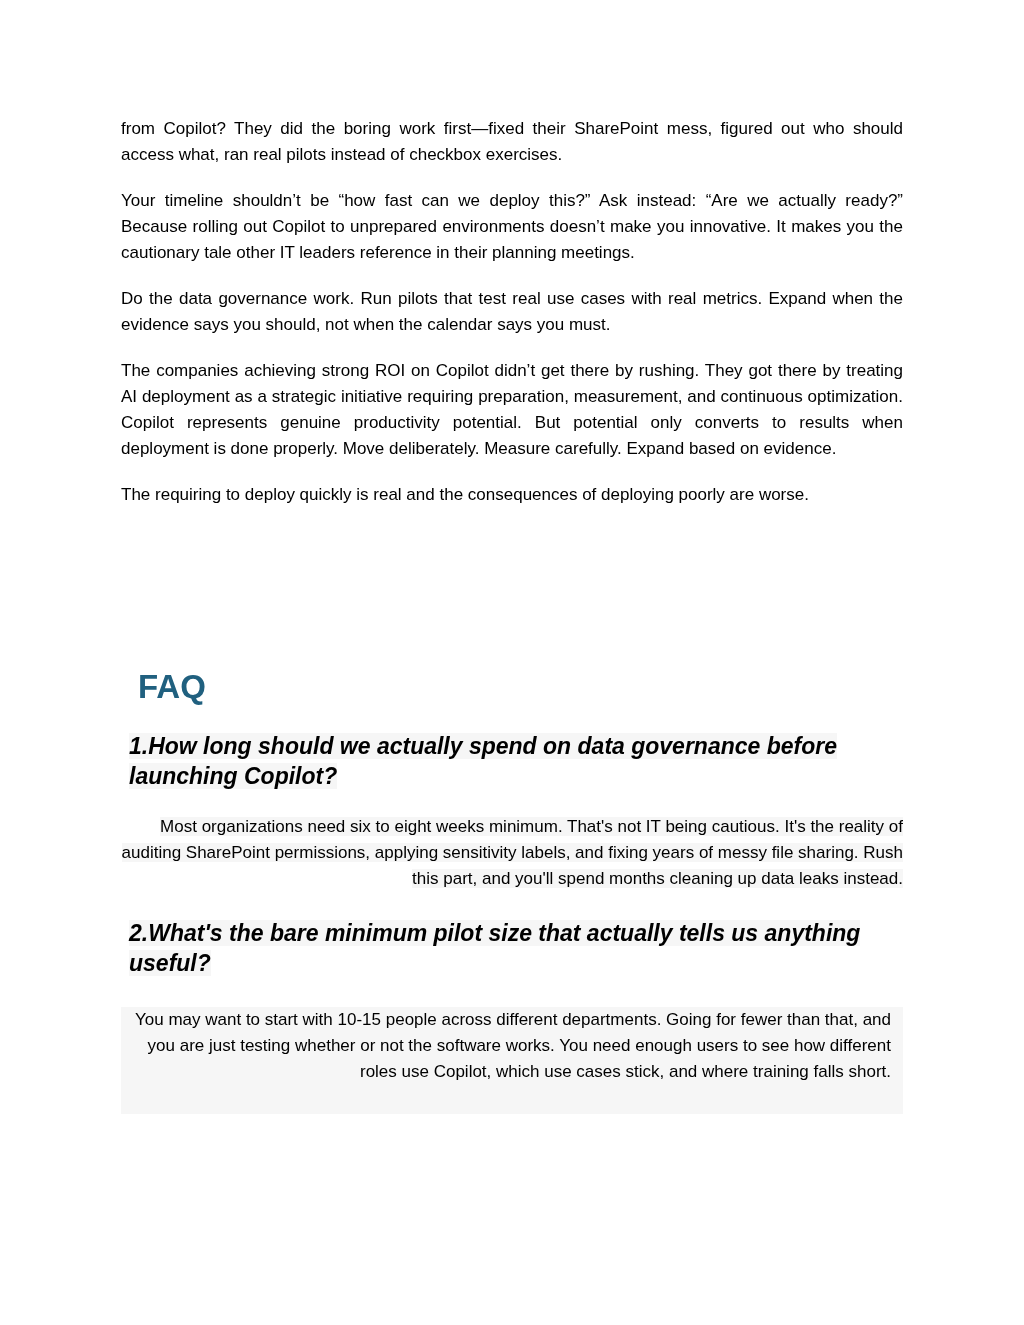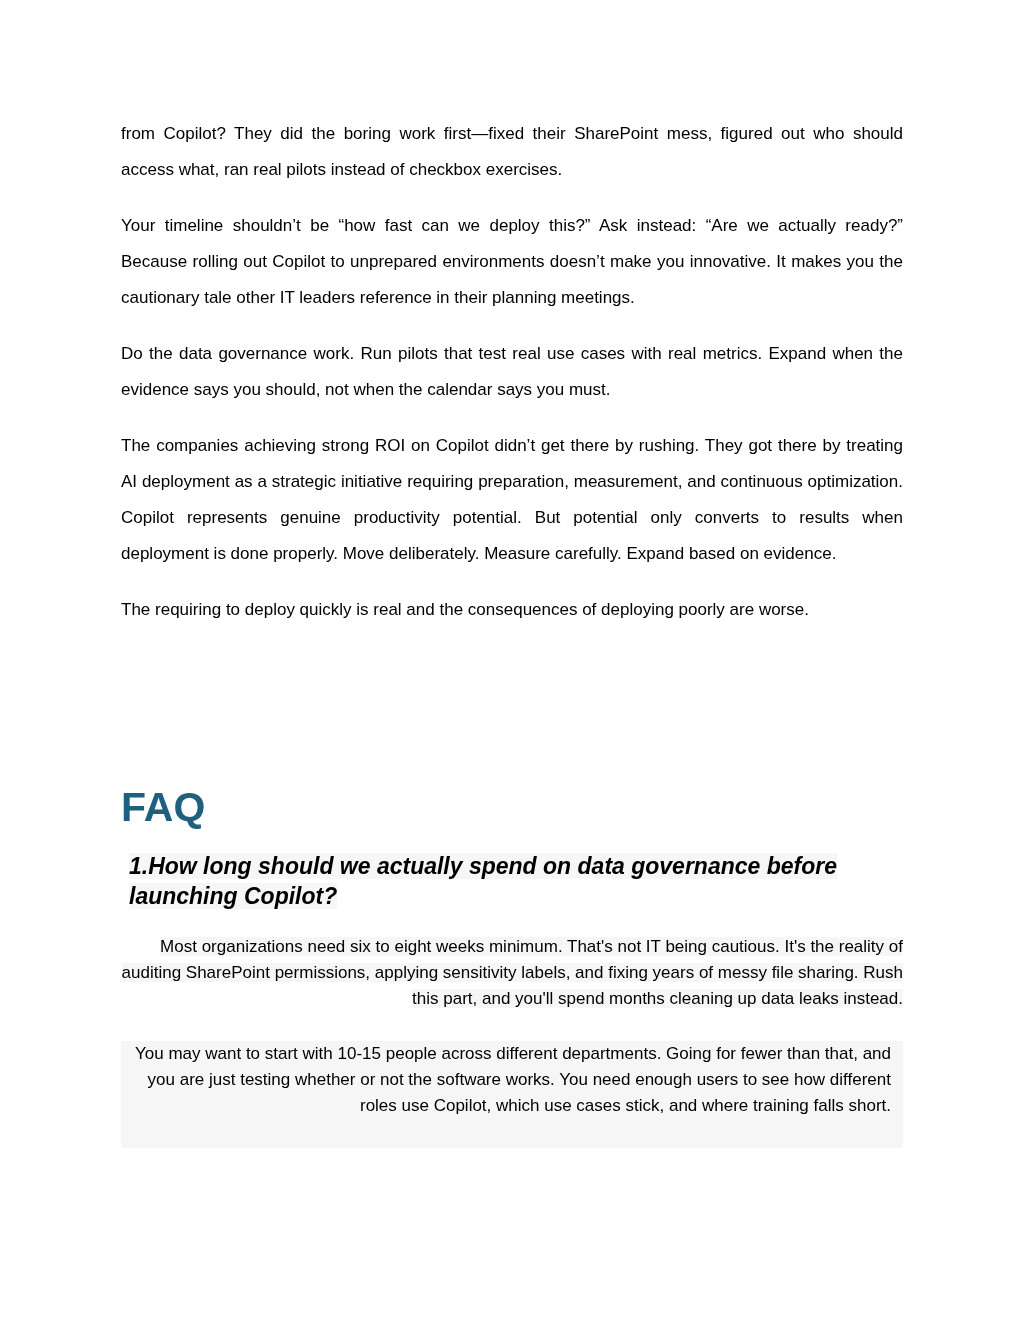--- a/index.html
+++ b/index.html
@@ -15,26 +15,26 @@
     overflow: hidden;
   }
   .page {
     box-sizing: content-box;
     width: 782px;
     padding: 116px 121px 0 121px;
   }
   .para {
     margin: 0 0 20px 0;
     font-size: 17px;
-    line-height: 36px;
+    line-height: 26px;
     text-align: justify;
   }
   .faq-heading {
-    margin: 159px 0 0 0;
-    font-size: 41px;
+    margin: 159px 0 0 17px;
+    font-size: 33px;
     line-height: 40px;
     font-weight: 700;
     color: var(--accent, #20607f);
   }
   .question {
     margin: 24px 0 0 8px;
     font-size: 23px;
     line-height: 30px;
     font-weight: 700;
     color: var(--text-color, #000000);
@@ -68,19 +68,20 @@
     <p class="para">The requiring to deploy quickly is real and the consequences of deploying poorly are worse.</p>
   </section>
 
   <section>
     <h1 class="faq-heading">FAQ</h1>
 
     <h2 class="question"><span class="hl">1.How long should we actually spend on data governance before launching Copilot?</span></h2>
 
     <p class="answer"><span class="hl">Most organizations need six to eight weeks minimum. That's not IT being cautious. It's the reality of auditing SharePoint permissions, applying sensitivity labels, and fixing years of messy file sharing. Rush this part, and you'll spend months cleaning up data leaks instead.</span></p>
 
+    <h2 class="question question--second"><span class="hl">2.What's the bare minimum pilot size that actually tells us anything useful?</span></h2>
 
     <div class="answer-block">
       <p class="answer">You may want to start with 10-15 people across different departments. Going for fewer than that, and you are just testing whether or not the software works. You need enough users to see how different roles use Copilot, which use cases stick, and where training falls short.</p>
     </div>
   </section>
 
 </main>
 
 </body></html>

